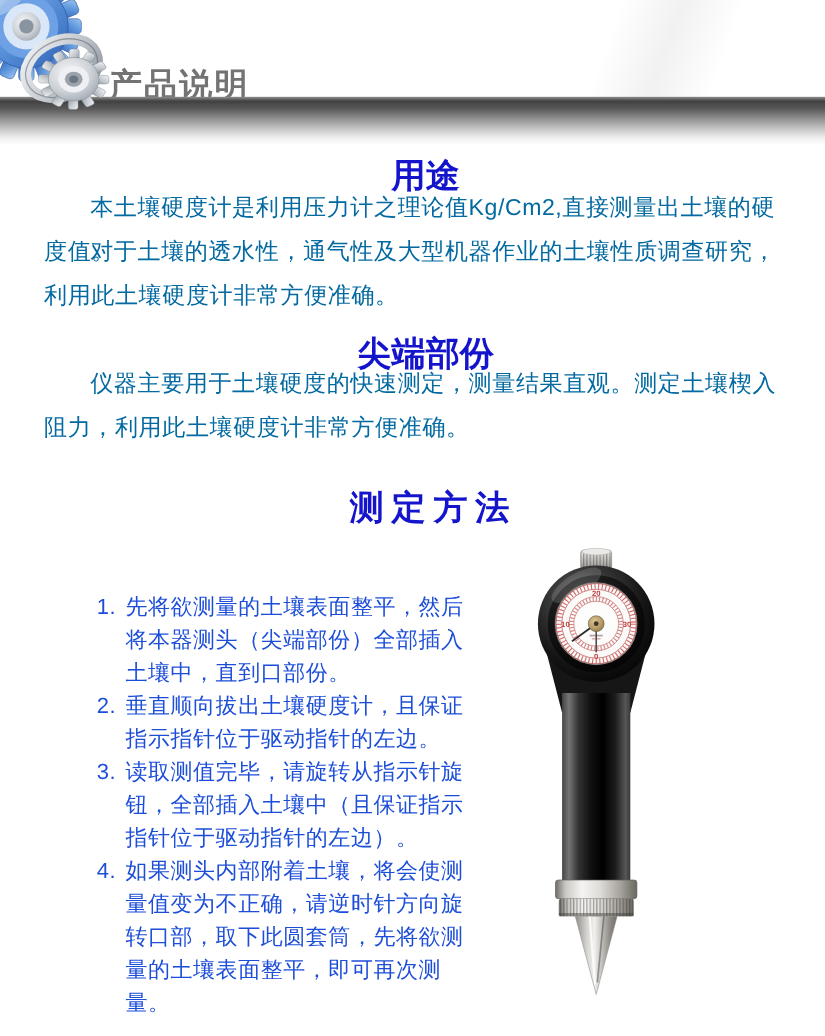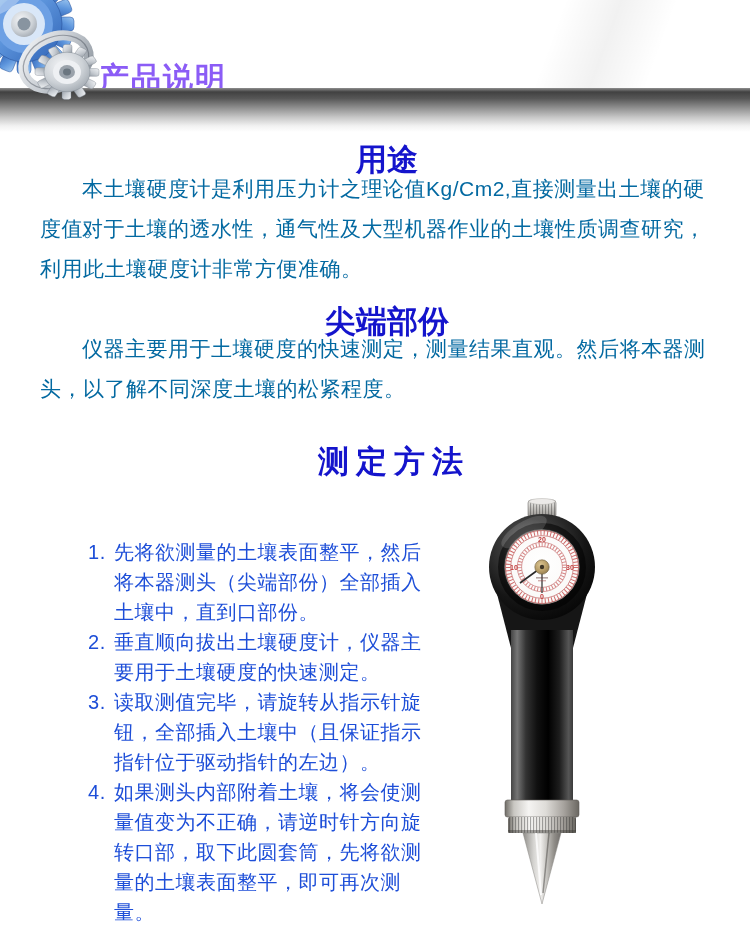--- a/index.html
+++ b/index.html
@@ -4,21 +4,21 @@
 <style>
   html,body{margin:0;padding:0;}
   body{width:750px;height:942px;background:#ffffff;font-family:"Liberation Sans","DejaVu Sans",sans-serif;}
   .page{position:relative;width:750px;height:942px;overflow:hidden;background:#ffffff;}
 
   
   .header{position:absolute;top:0;left:0;width:750px;height:88px;background:#ffffff;z-index:1;}
   .sheen{position:absolute;top:0;right:0;width:440px;height:88px;
          background:linear-gradient(110deg,rgba(0,0,0,0) 54%,rgba(0,0,0,0.055) 66%,rgba(0,0,0,0) 78%);}
   .page-title{position:absolute;left:99px;top:41px;font-size:30px;font-weight:bold;
-              color:#8b5cf6;letter-spacing:2px;line-height:33px;white-space:nowrap;}
+              color:#737373;letter-spacing:2px;line-height:33px;white-space:nowrap;}
   .divider{position:absolute;top:88px;left:0;width:750px;height:44px;z-index:1;
            background:linear-gradient(180deg,#8f8f8f 0%,#414141 9%,#575757 24%,#8f8f8f 45%,#c8c8c8 67%,#f1f1f1 86%,#ffffff 100%);}
   .gears{position:absolute;left:-55px;top:-55px;width:220px;height:190px;z-index:3;}
 
   
   .section-heading{position:absolute;left:0;width:750px;margin:12px;text-align:center;
                    color:#1414cc;font-family:"Liberation Serif","DejaVu Serif",serif;
                    font-weight:bold;font-size:31px;line-height:34px;}
   .h-usage{top:131px;}
   .h-features{top:293px;}
@@ -119,26 +119,26 @@
       <circle cx="122" cy="127" r="8" fill="#9aa2ab"></circle>
       <circle cx="122" cy="127" r="4" fill="#6b7680"></circle>
     </g>
   </svg>
 
   <h2 class="section-heading h-usage">用途</h2>
   <p class="para p-usage-1">本土壤硬度计是利用压力计之理论值Kg/Cm2,直接测量出土壤的硬度值。</p>
   <p class="para p-usage-2">对于土壤的透水性，通气性及大型机器作业的土壤性质调查研究，利用此土壤硬度计非常方便准确。</p>
 
   <h2 class="section-heading h-features">尖端部份</h2>
-  <p class="para p-features-1">仪器主要用于土壤硬度的快速测定，测量结果直观。然后将本器测头，以了解不同深度土壤的松紧程度。</p>
+  <p class="para p-features-1">仪器主要用于土壤硬度的快速测定，测量结果直观。测定土壤楔入阻力，利用此土壤硬度计非常方便准确。</p>
 
   <h2 class="section-heading h-method">测定方法</h2>
   <ol class="steps">
     <li>先将欲测量的土壤表面整平，然后将本器测头（尖端部份）全部插入土壤中，直到口部份。</li>
-    <li>垂直顺向拔出土壤硬度计，仪器主要用于土壤硬度的快速测定。</li>
+    <li>垂直顺向拔出土壤硬度计，且保证指示指针位于驱动指针的左边。</li>
     <li>读取测值完毕，请旋转从指示针旋钮，全部插入土壤中（且保证指示指针位于驱动指针的左边）。</li>
     <li>如果测头内部附着土壤，将会使测量值变为不正确，请逆时针方向旋转口部，取下此圆套筒，先将欲测量的土壤表面整平，即可再次测量。</li>
   </ol>
 
   <svg class="device-svg" viewBox="0 0 220 462" aria-hidden="true">
     <defs>
       <radialGradient id="bezelR" cx="0.38" cy="0.30" r="0.85">
         <stop offset="0" stop-color="#777777"></stop>
           <stop offset="0.3" stop-color="#3a3a3a"></stop>
         <stop offset="0.62" stop-color="#151515"></stop>

